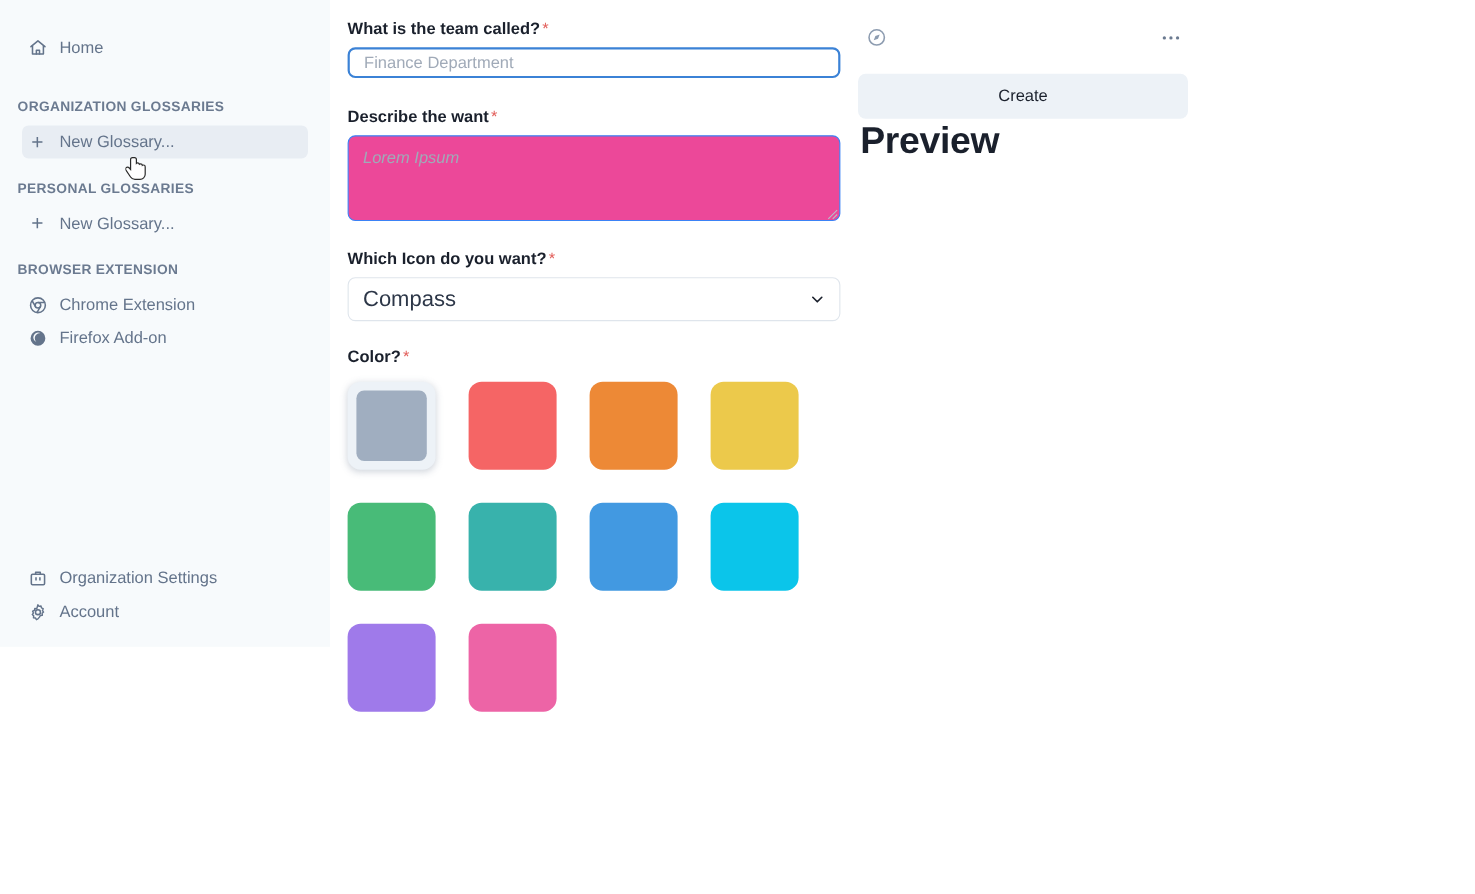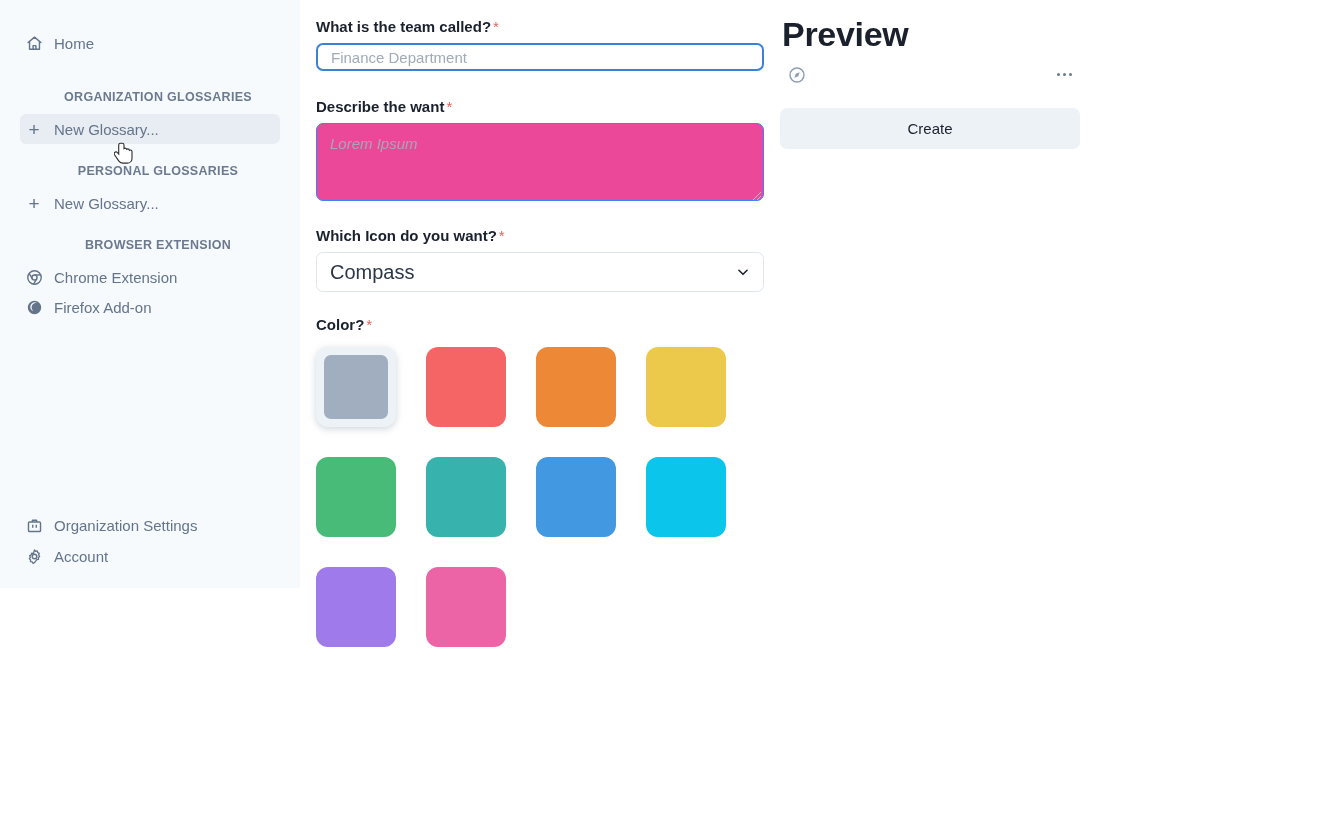--- a/index.html
+++ b/index.html
@@ -14,21 +14,20 @@
 
   
   #sidebar {
     width: 300px;
     min-width: 300px;
     height: 588px;
     background: #f7fafc;
     position: relative;
     display: flex;
     flex-direction: column;
-    text-align: center;
   }
   .side-top { padding-top: 28px; }
   .nav-item {
     display: flex;
     align-items: center;
     gap: 10px;
     height: 30px;
     margin: 0 20px;
     padding: 0 4px;
     border-radius: 6px;
@@ -378,31 +377,31 @@
         <div class="swatch-cell" style="background: rgb(72, 187, 120);"></div>
         <div class="swatch-cell" style="background: rgb(56, 178, 172);"></div>
         <div class="swatch-cell" style="background: rgb(66, 153, 225);"></div>
         <div class="swatch-cell" style="background: rgb(11, 197, 234);"></div>
         <div class="swatch-cell" style="background: rgb(159, 122, 234);"></div>
         <div class="swatch-cell" style="background: rgb(237, 100, 166);"></div>
       </div>
   </div>
 
   <div id="preview">
-    <div id="preview-title">Preview</div>
     <div id="preview-card">
       <div id="preview-row">
         <span class="compass-ico">
           <svg width="18" height="18" viewBox="0 0 24 24" fill="none" stroke="currentColor" stroke-width="1.9" stroke-linejoin="round">
             <circle cx="12" cy="12" r="9.3"></circle>
             <path d="M15.6 8.4l-2 5.2-5.2 2 2-5.2z" fill="currentColor" stroke="none"></path>
           </svg>
         </span>
         <span class="dots">
             <i></i>
             <i></i>
             <i></i>
           </span>
       </div>
       <button id="create-button">Create</button>
     </div>
+    <div id="preview-title">Preview</div>
   </div>
 </div>
 
 </body></html>

